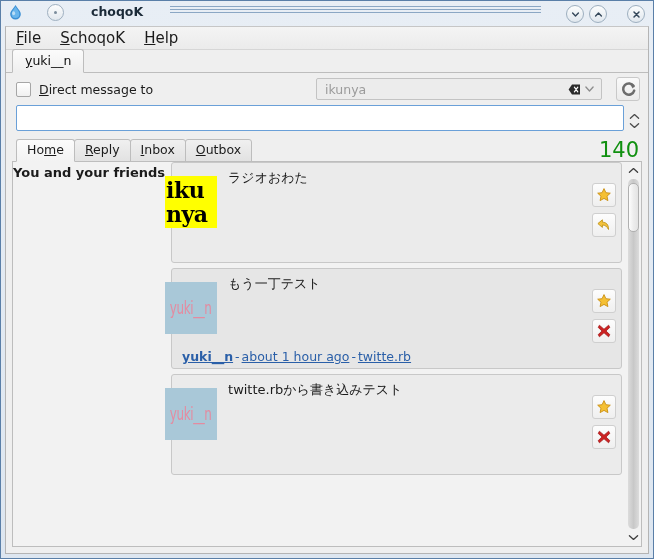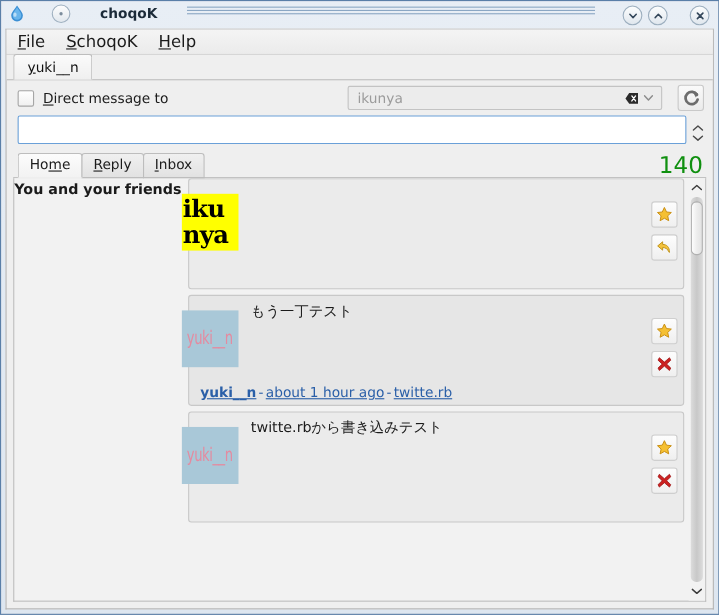--- a/index.html
+++ b/index.html
@@ -578,37 +578,39 @@
                 <path d="M1.4 1.8 L5.5 5.4 L9.6 1.8" fill="none" stroke="#4a4a4a" stroke-width="1.3" stroke-linecap="round" stroke-linejoin="round"></path>
               </svg>
           </span>
         </span>
       </div>
 
       <div class="tl-tabstrip">
         <div class="tl-tab active">Ho<span class="acc">m</span>e</div>
         <div class="tl-tab"><span class="acc">R</span>eply</div>
         <div class="tl-tab"><span class="acc">I</span>nbox</div>
+        <div class="tl-tab"><span class="acc">O</span>utbox</div>
         <div class="tl-counter" style="color: rgb(16, 144, 16);">140</div>
       </div>
 
       <div class="timeline-panel">
         <div class="timeline-head">You and your friends</div>
 
         <div class="timeline-body">
           <div class="posts-scroll">
             <div class="posts-inner">
 
               <div class="post">
                 <div class="post-avatar">
                   <div class="avatar-ikunya">
                     <div>iku</div>
                     <div>nya</div>
                   </div>
                 </div>
+                <div class="post-text">ラジオおわた</div>
                 <div class="post-actions">
                   <span class="act-btn">
                     <svg width="16" height="16" viewBox="0 0 16 16">
                       <path d="M8 1.6 L9.9 5.7 L14.3 6.2 L11 9.2 L11.9 13.6 L8 11.4 L4.1 13.6 L5 9.2 L1.7 6.2 L6.1 5.7 Z" fill="#f5c033" stroke="#c98f12" stroke-width="0.9" stroke-linejoin="round"></path>
                     </svg>
                   </span>
                   <span class="act-btn">
                     <svg width="16" height="16" viewBox="0 0 16 16">
                       <path d="M12.5 12.5 C12.8 7.5 10 5.2 6.4 5.2 L6.4 2.8 L1.9 6.6 L6.4 10.4 L6.4 8 C9 8 11 9.4 12.5 12.5 Z" fill="#f3c23c" stroke="#c0941b" stroke-width="0.9" stroke-linejoin="round"></path>
                     </svg>

